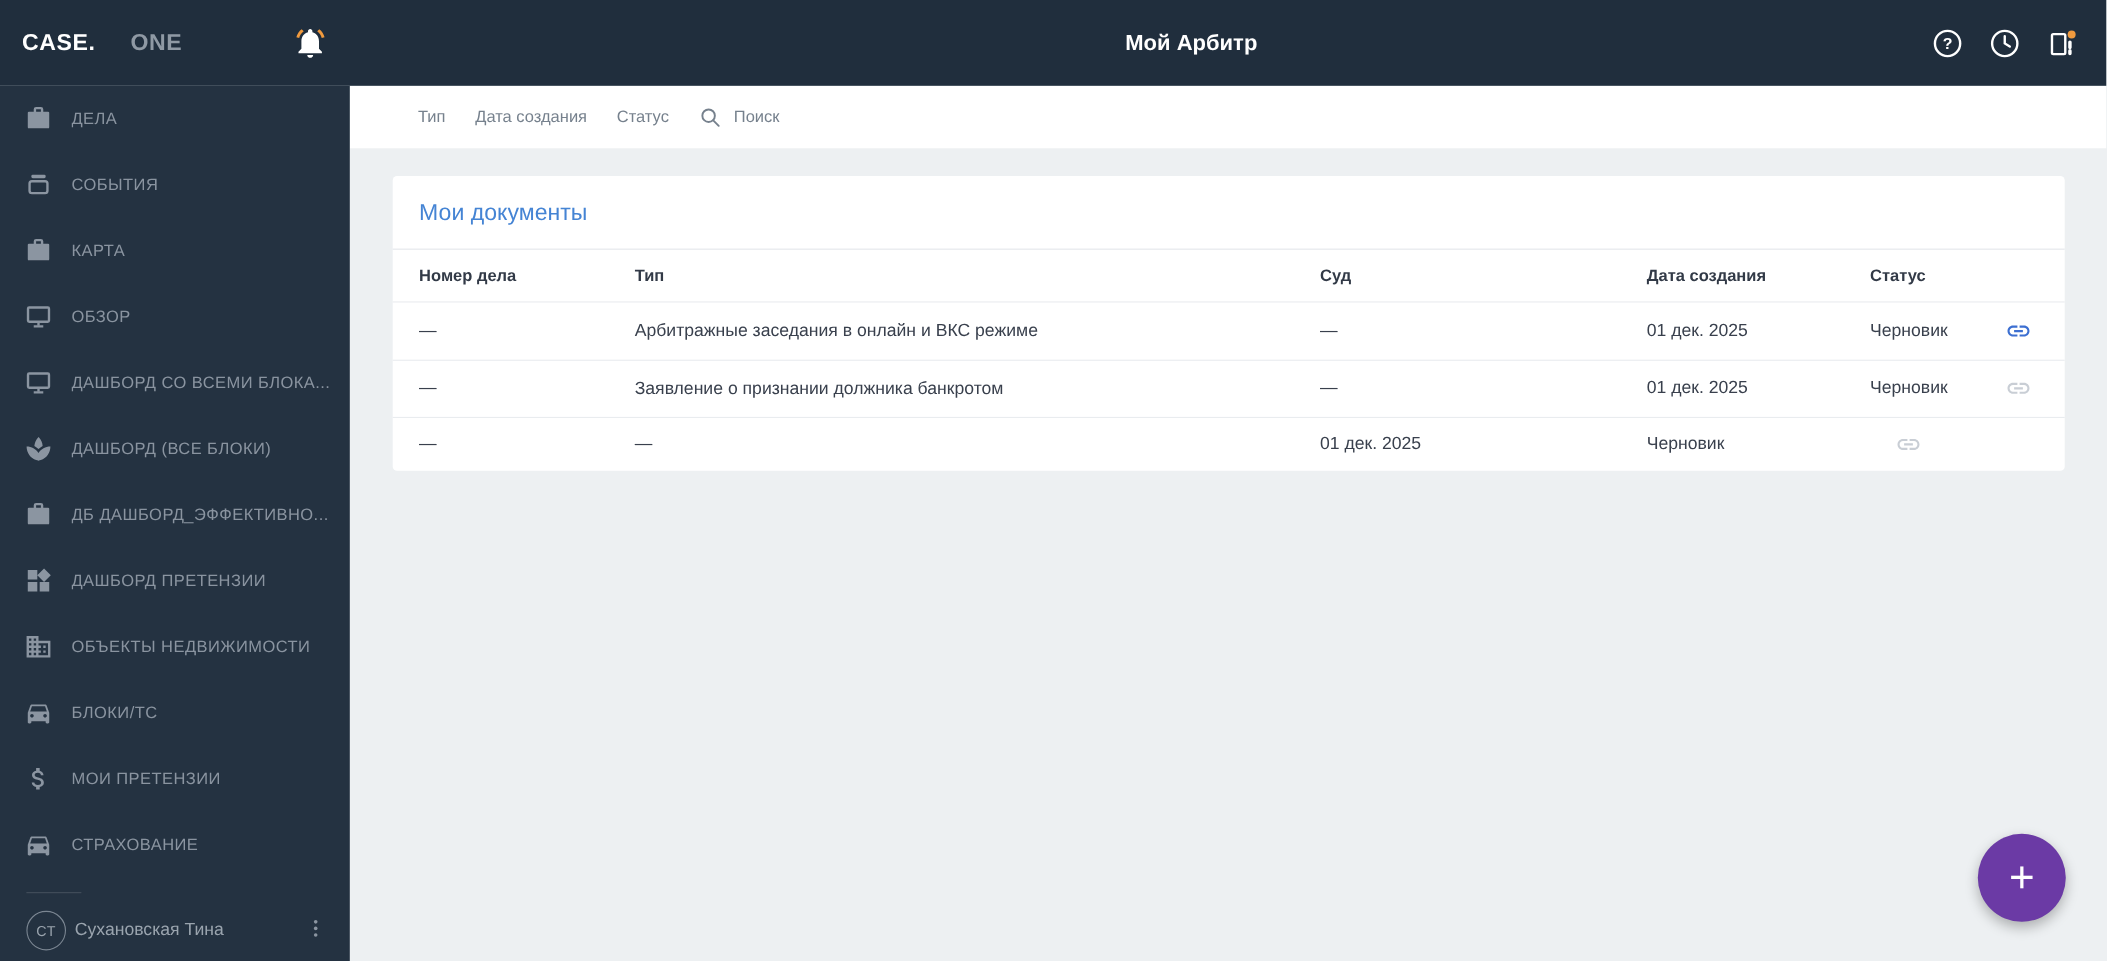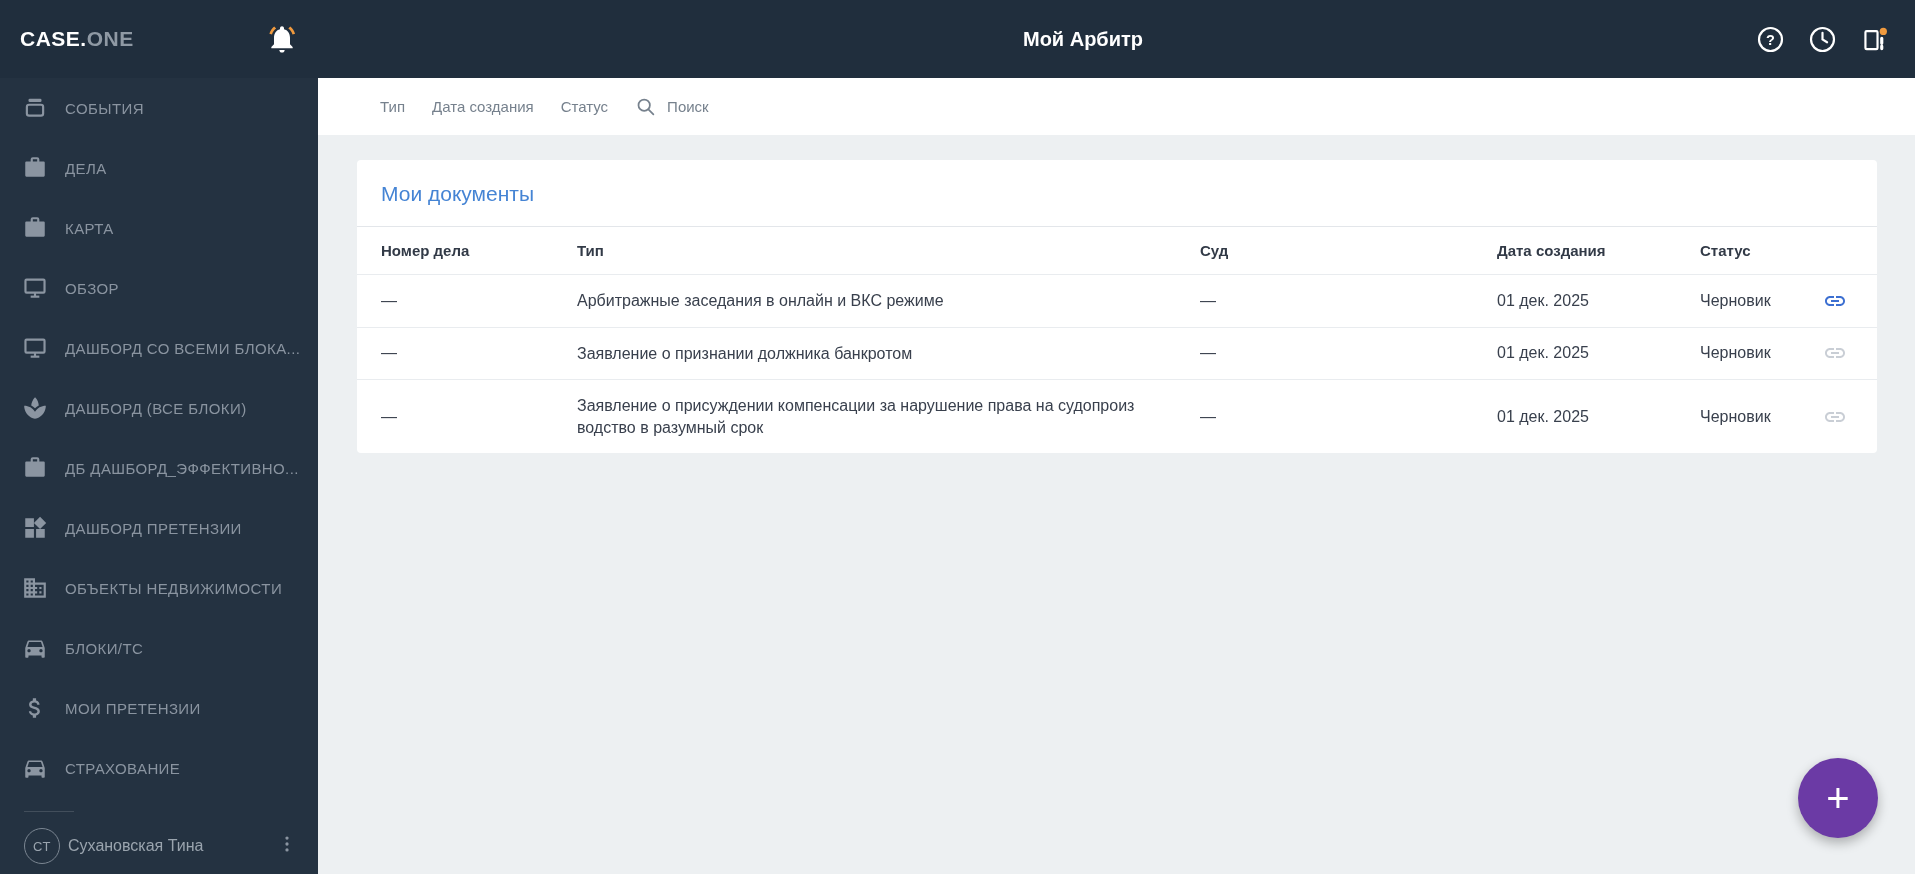--- a/index.html
+++ b/index.html
@@ -6,21 +6,21 @@
   html,body { width:1915px; height:874px; overflow:hidden; }
   body { font-family:"Liberation Sans", sans-serif; background:#edf0f2; }
   .app { position:relative; width:1915px; height:874px; }
 
   
   .header { position:absolute; top:0; left:0; width:1915px; height:78px;
             background:#202e3d; z-index:3; }
   .logo { position:absolute; left:20px; top:0; height:78px; display:flex; align-items:center;
           font-size:21px; font-weight:bold; letter-spacing:.5px; }
   .logo .p1 { color:#ffffff; }
-  .logo .p2 { color:#8f99a4; }
+  .logo .p2 { color:#8f99a4;margin-left:32px; }
   .bell { position:absolute; left:266px; top:23px; width:32px; height:32px; }
   .hdr-title { position:absolute; left:1083px; top:0; height:78px; transform:translateX(-50%);
                display:flex; align-items:center; color:#fff; font-size:20px; font-weight:bold; }
   .hdr-icons { position:absolute; right:26px; top:0; height:78px; display:flex; align-items:center; gap:23px; }
   .hdr-icons svg { display:block; cursor:pointer; }
 
   
   .sidebar { position:absolute; top:78px; left:0; width:318px; height:796px;
              background:#243241; z-index:2; }
   .nav { position:absolute; top:0; left:0; width:100%; }
@@ -147,29 +147,29 @@
           <circle cx="19.3" cy="5.3" r="3" fill="#f09a3e"></circle>
         </svg>
       </span>
     </div>
   </div>
 
   <div class="sidebar">
     <div class="nav">
       <div class="nav-item">
         <svg width="26" height="26">
+            <use href="#i-briefcase"></use>
+          </svg>
+        <span class="nav-label">ДЕЛА</span>
+      </div>
+      <div class="nav-item">
+        <svg width="26" height="26">
             <use href="#i-events"></use>
           </svg>
         <span class="nav-label">СОБЫТИЯ</span>
-      </div>
-      <div class="nav-item">
-        <svg width="26" height="26">
-            <use href="#i-briefcase"></use>
-          </svg>
-        <span class="nav-label">ДЕЛА</span>
       </div>
       <div class="nav-item">
         <svg width="26" height="26">
             <use href="#i-briefcase"></use>
           </svg>
         <span class="nav-label">КАРТА</span>
       </div>
       <div class="nav-item">
         <svg width="26" height="26">
             <use href="#i-monitor"></use>
@@ -283,22 +283,20 @@
         <div class="t-cell">Черновик</div>
         <div class="t-cell cell-link">
           <svg class="link-ic" width="24" height="24">
               <use href="#i-link"></use>
             </svg>
         </div>
       </div>
 
       <div class="t-row">
         <div class="t-cell">—</div>
-        <div class="t-cell cell-type">Заявление о присуждении компенсации за нарушение права на судопроиз
-водство в разумный срок</div>
         <div class="t-cell">—</div>
         <div class="t-cell">01 дек. 2025</div>
         <div class="t-cell">Черновик</div>
         <div class="t-cell cell-link">
           <svg class="link-ic" width="24" height="24">
               <use href="#i-link"></use>
             </svg>
         </div>
       </div>
     </div>

